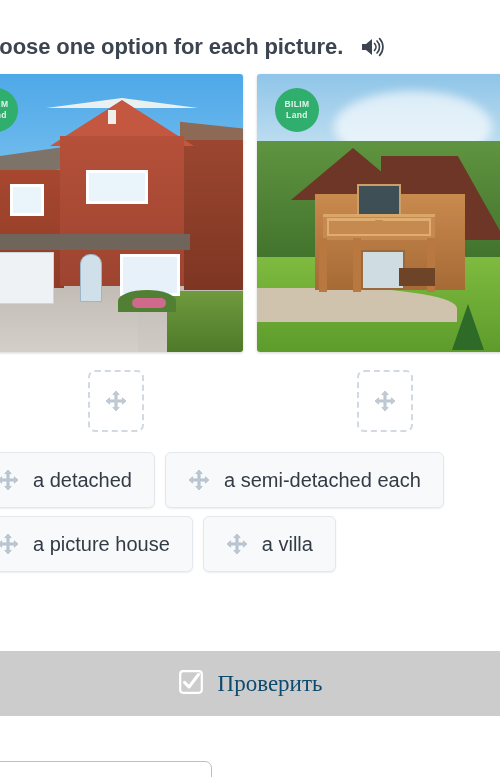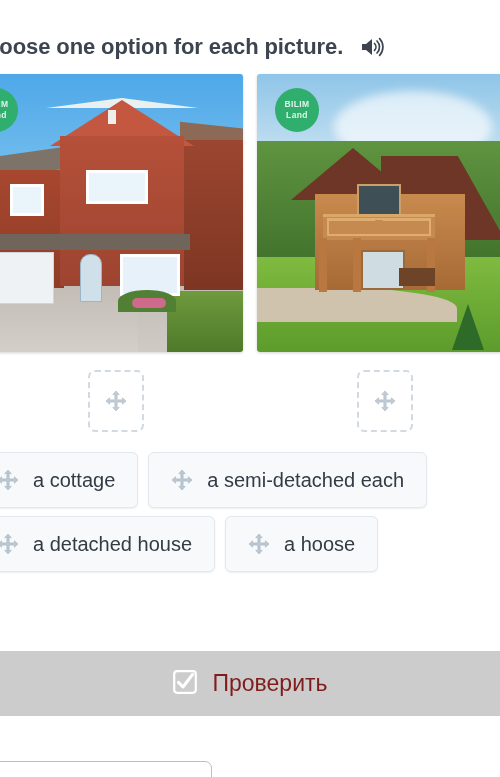--- a/index.html
+++ b/index.html
@@ -323,22 +323,23 @@
     height: 65px;
     background: #cccccc;
     display: flex;
     align-items: center;
     justify-content: center;
     gap: 14px;
     cursor: default;
   }
   .check-label {
     font-size: 23px;
-    color: #7f1d1d;
+    color: #0c4a6e;
     line-height: 1;
+    font-family: Liberation Serif, serif;
   }
 
   
   .bottom-panel {
     position: absolute;
     left: -38px;
     top: 761px;
     width: 250px;
     height: 40px;
     border: 1px solid #b9bfc4;
@@ -447,50 +448,50 @@
 
   <div class="chip-rows">
 
     <div class="chip-row">
       <div class="chip">
         <span>
           <svg class="move-icon" width="22" height="22" viewBox="0 0 22 22" aria-hidden="true">
             <path d="M11 1 L14.2 4.6 H12.1 V9.9 H17.4 V7.8 L21 11 L17.4 14.2 V12.1 H12.1 V17.4 H14.2 L11 21 L7.8 17.4 H9.9 V12.1 H4.6 V14.2 L1 11 L4.6 7.8 V9.9 H9.9 V4.6 H7.8 Z" fill="#bcc8d3" stroke="#aab7c4" stroke-width="0.7" stroke-linejoin="round"></path>
           </svg>
         </span>
-        <span class="chip-label">a cottage</span>
+        <span class="chip-label">a detached</span>
       </div>
 
       <div class="chip">
         <span>
           <svg class="move-icon" width="22" height="22" viewBox="0 0 22 22" aria-hidden="true">
             <path d="M11 1 L14.2 4.6 H12.1 V9.9 H17.4 V7.8 L21 11 L17.4 14.2 V12.1 H12.1 V17.4 H14.2 L11 21 L7.8 17.4 H9.9 V12.1 H4.6 V14.2 L1 11 L4.6 7.8 V9.9 H9.9 V4.6 H7.8 Z" fill="#bcc8d3" stroke="#aab7c4" stroke-width="0.7" stroke-linejoin="round"></path>
           </svg>
         </span>
         <span class="chip-label">a semi-detached each</span>
       </div>
     </div>
 
     <div class="chip-row">
       <div class="chip">
         <span>
           <svg class="move-icon" width="22" height="22" viewBox="0 0 22 22" aria-hidden="true">
             <path d="M11 1 L14.2 4.6 H12.1 V9.9 H17.4 V7.8 L21 11 L17.4 14.2 V12.1 H12.1 V17.4 H14.2 L11 21 L7.8 17.4 H9.9 V12.1 H4.6 V14.2 L1 11 L4.6 7.8 V9.9 H9.9 V4.6 H7.8 Z" fill="#bcc8d3" stroke="#aab7c4" stroke-width="0.7" stroke-linejoin="round"></path>
           </svg>
         </span>
-        <span class="chip-label">a detached house</span>
+        <span class="chip-label">a picture house</span>
       </div>
 
       <div class="chip">
         <span>
           <svg class="move-icon" width="22" height="22" viewBox="0 0 22 22" aria-hidden="true">
             <path d="M11 1 L14.2 4.6 H12.1 V9.9 H17.4 V7.8 L21 11 L17.4 14.2 V12.1 H12.1 V17.4 H14.2 L11 21 L7.8 17.4 H9.9 V12.1 H4.6 V14.2 L1 11 L4.6 7.8 V9.9 H9.9 V4.6 H7.8 Z" fill="#bcc8d3" stroke="#aab7c4" stroke-width="0.7" stroke-linejoin="round"></path>
           </svg>
         </span>
-        <span class="chip-label">a hoose</span>
+        <span class="chip-label">a villa</span>
       </div>
     </div>
 
   </div>
 
   <div class="check-bar">
     <span>
       <svg width="26" height="26" viewBox="0 0 26 26" aria-hidden="true">
         <rect x="2.2" y="2.2" width="21.6" height="21.6" rx="3" fill="none" stroke="#ffffff" stroke-width="2.2"></rect>
         <path d="M6.5 13.4 L11 18 L20.5 5.5" fill="none" stroke="#ffffff" stroke-width="3" stroke-linecap="round" stroke-linejoin="round"></path>

